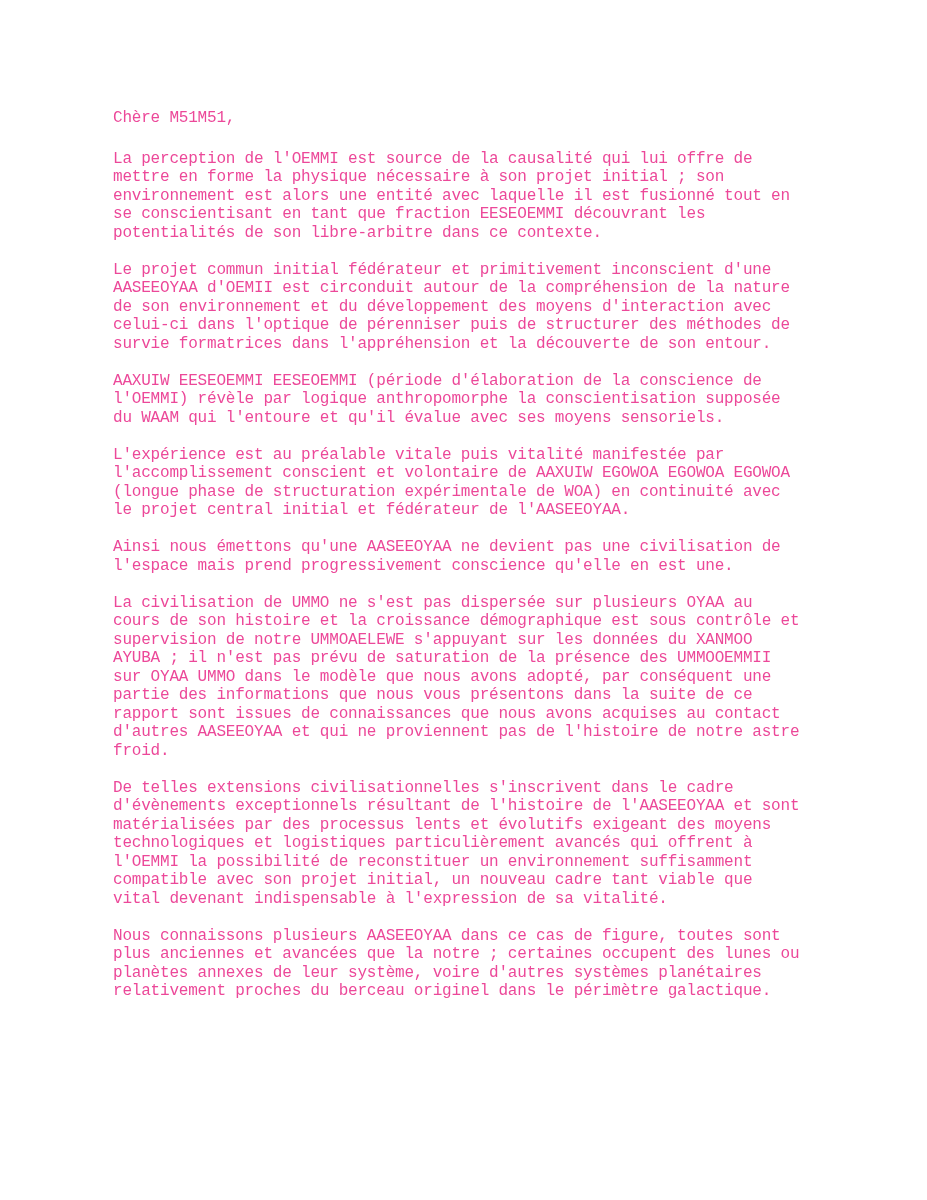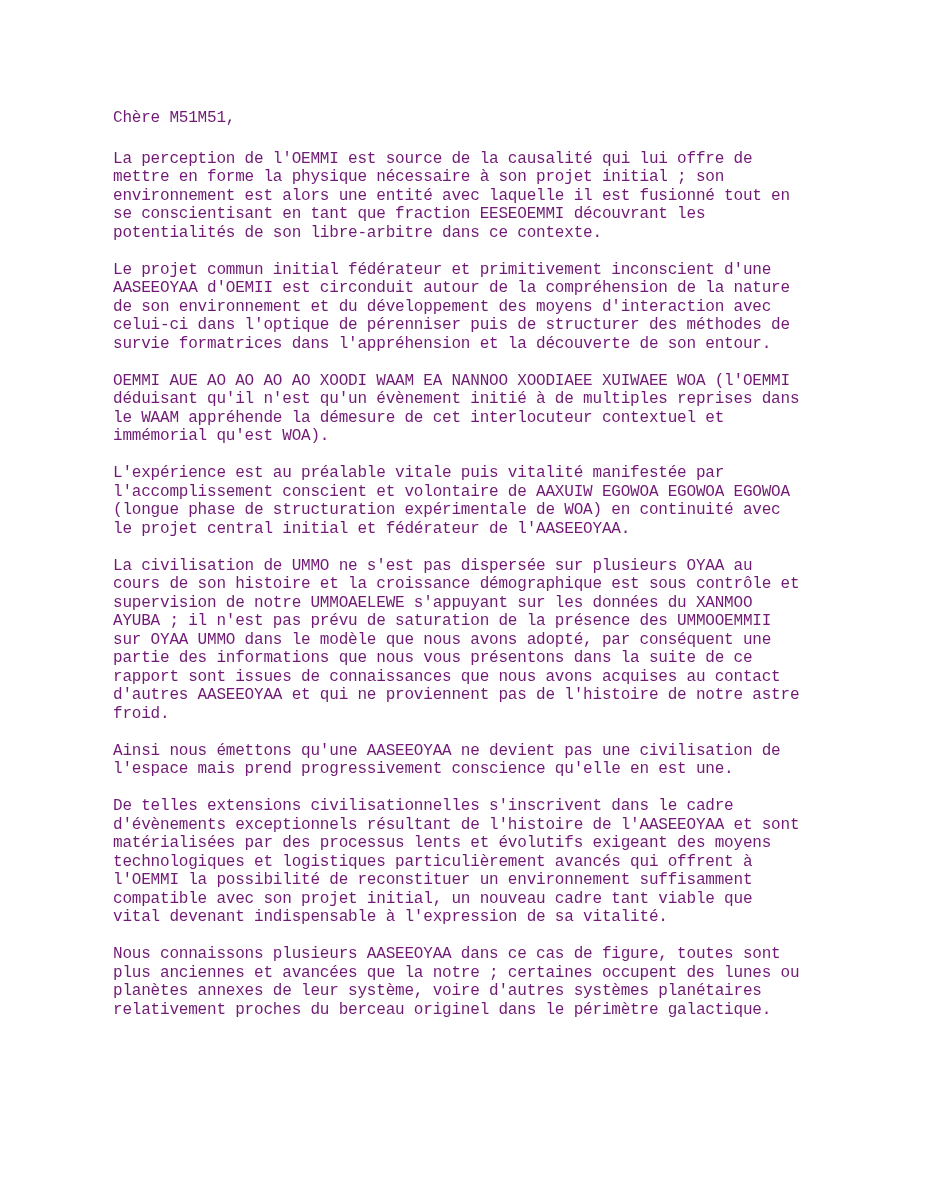--- a/index.html
+++ b/index.html
@@ -11,21 +11,21 @@
     height: 1200px;
     background: #ffffff;
     overflow: hidden;
   }
   .page {
     position: relative;
     width: 927px;
     height: 1184px;
     background: #ffffff;
     font-family: "Liberation Mono", "DejaVu Sans Mono", monospace;
-    color: #701a75;
+    color: #ec4899;
     overflow: hidden;
   }
   .letter {
     position: absolute;
     left: 113px;
     top: 109px;
     width: 730px;
     font-size: 16px;
     line-height: 18.5px;
     letter-spacing: -0.2px;
@@ -48,39 +48,38 @@
     <p class="para">La perception de l'OEMMI est source de la causalité qui lui offre de
 mettre en forme la physique nécessaire à son projet initial ; son
 environnement est alors une entité avec laquelle il est fusionné tout en
 se conscientisant en tant que fraction EESEOEMMI découvrant les
 potentialités de son libre-arbitre dans ce contexte.</p>
     <p class="para">Le projet commun initial fédérateur et primitivement inconscient d'une
 AASEEOYAA d'OEMII est circonduit autour de la compréhension de la nature
 de son environnement et du développement des moyens d'interaction avec
 celui-ci dans l'optique de pérenniser puis de structurer des méthodes de
 survie formatrices dans l'appréhension et la découverte de son entour.</p>
-    <p class="para">OEMMI AUE AO AO AO AO XOODI WAAM EA NANNOO XOODIAEE XUIWAEE WOA (l'OEMMI
-déduisant qu'il n'est qu'un évènement initié à de multiples reprises dans
-le WAAM appréhende la démesure de cet interlocuteur contextuel et
-immémorial qu'est WOA).</p>
+    <p class="para">AAXUIW EESEOEMMI EESEOEMMI (période d'élaboration de la conscience de
+l'OEMMI) révèle par logique anthropomorphe la conscientisation supposée
+du WAAM qui l'entoure et qu'il évalue avec ses moyens sensoriels.</p>
     <p class="para">L'expérience est au préalable vitale puis vitalité manifestée par
 l'accomplissement conscient et volontaire de AAXUIW EGOWOA EGOWOA EGOWOA
 (longue phase de structuration expérimentale de WOA) en continuité avec
 le projet central initial et fédérateur de l'AASEEOYAA.</p>
+    <p class="para">Ainsi nous émettons qu'une AASEEOYAA ne devient pas une civilisation de
+l'espace mais prend progressivement conscience qu'elle en est une.</p>
     <p class="para">La civilisation de UMMO ne s'est pas dispersée sur plusieurs OYAA au
 cours de son histoire et la croissance démographique est sous contrôle et
 supervision de notre UMMOAELEWE s'appuyant sur les données du XANMOO
 AYUBA ; il n'est pas prévu de saturation de la présence des UMMOOEMMII
 sur OYAA UMMO dans le modèle que nous avons adopté, par conséquent une
 partie des informations que nous vous présentons dans la suite de ce
 rapport sont issues de connaissances que nous avons acquises au contact
 d'autres AASEEOYAA et qui ne proviennent pas de l'histoire de notre astre
 froid.</p>
-    <p class="para">Ainsi nous émettons qu'une AASEEOYAA ne devient pas une civilisation de
-l'espace mais prend progressivement conscience qu'elle en est une.</p>
     <p class="para">De telles extensions civilisationnelles s'inscrivent dans le cadre
 d'évènements exceptionnels résultant de l'histoire de l'AASEEOYAA et sont
 matérialisées par des processus lents et évolutifs exigeant des moyens
 technologiques et logistiques particulièrement avancés qui offrent à
 l'OEMMI la possibilité de reconstituer un environnement suffisamment
 compatible avec son projet initial, un nouveau cadre tant viable que
 vital devenant indispensable à l'expression de sa vitalité.</p>
     <p class="para">Nous connaissons plusieurs AASEEOYAA dans ce cas de figure, toutes sont
 plus anciennes et avancées que la notre ; certaines occupent des lunes ou
 planètes annexes de leur système, voire d'autres systèmes planétaires

